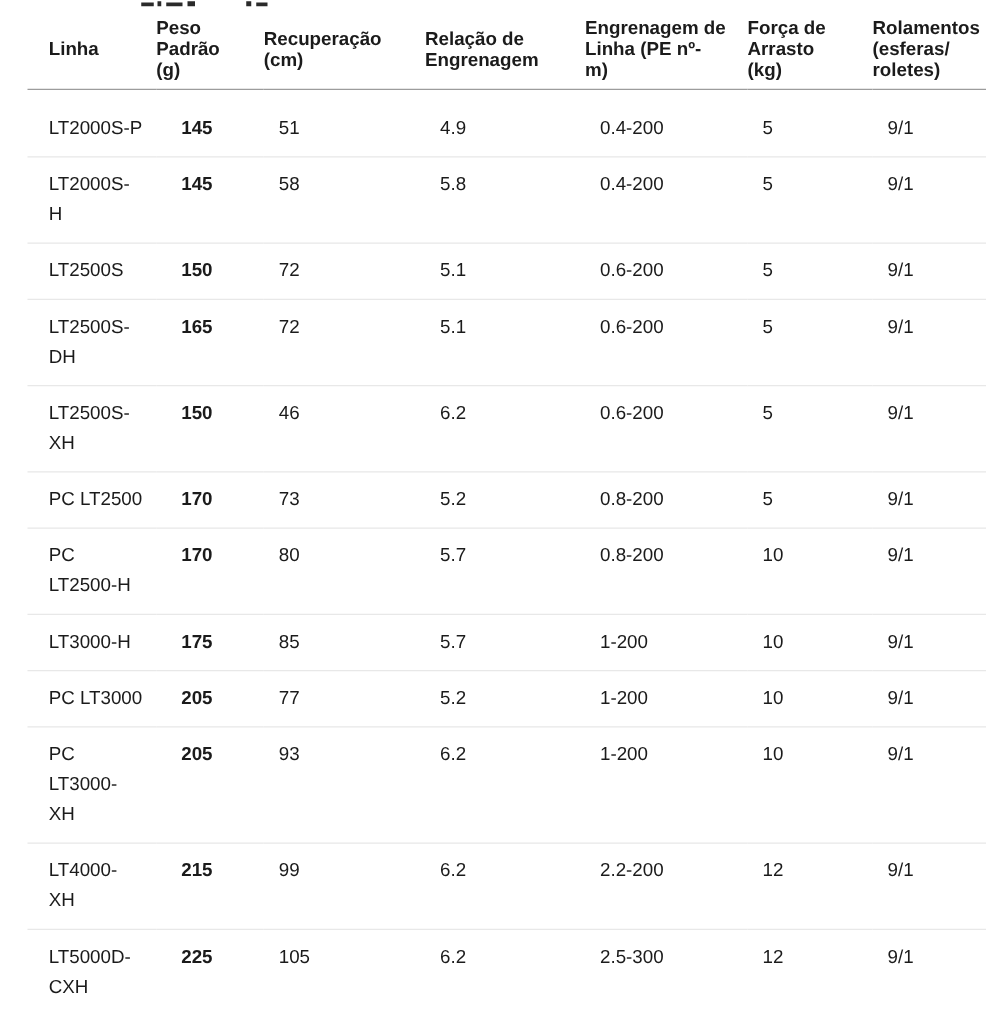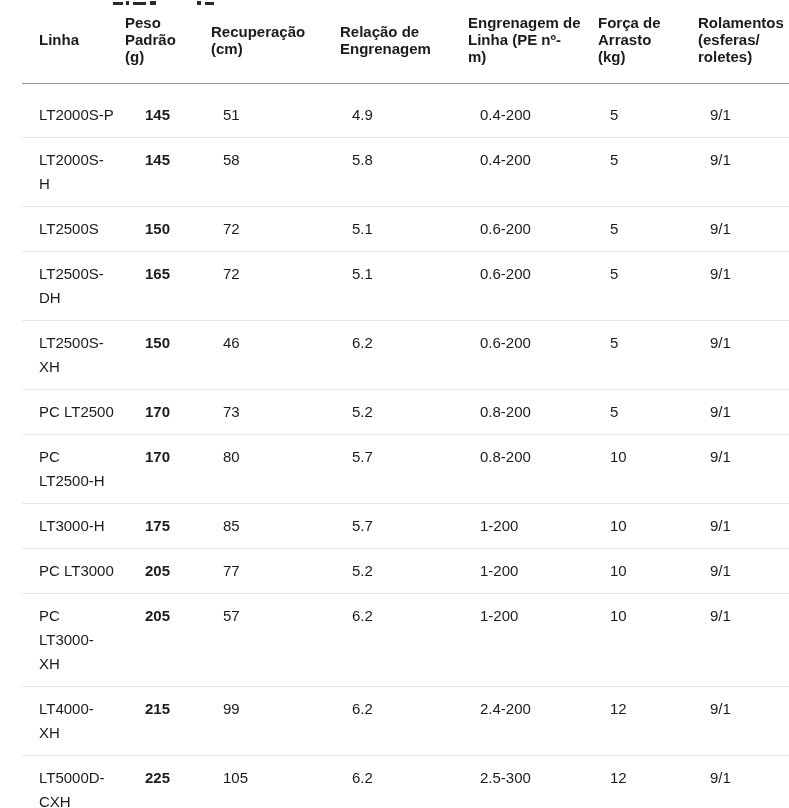--- a/index.html
+++ b/index.html
@@ -27,21 +27,21 @@
     width: 788px;
     margin-left: 22px;
     color: var(--text);
   }
   th, td { white-space: pre-line; text-align: left; font-style: normal; }
   th {
     font-size: 15px;
     line-height: 17px;
     font-weight: 700;
     vertical-align: middle;
-    padding: 8px 10px 18px 0;
+    padding: 8px 10px 6px 0;
     border-bottom: 1px solid var(--header-border);
   }
   td {
     font-size: 15px;
     line-height: 24px;
     font-weight: 400;
     vertical-align: top;
     padding: 10px 10px 10px 12px;
     border-bottom: 1px solid var(--row-border);
   }
@@ -177,33 +177,33 @@
           <td class="col-relacao">5.2</td>
           <td class="col-capacidade">1-200</td>
           <td class="col-forca">10</td>
           <td class="col-rolamentos">9/1</td>
         </tr>
         <tr>
           <td class="first col-modelo">PC
 LT3000-
 XH</td>
           <td class="col-peso">205</td>
-          <td class="col-recuperacao">57</td>
+          <td class="col-recuperacao">93</td>
           <td class="col-relacao">6.2</td>
           <td class="col-capacidade">1-200</td>
           <td class="col-forca">10</td>
           <td class="col-rolamentos">9/1</td>
         </tr>
         <tr>
           <td class="first col-modelo">LT4000-
 XH</td>
           <td class="col-peso">215</td>
           <td class="col-recuperacao">99</td>
           <td class="col-relacao">6.2</td>
-          <td class="col-capacidade">2.4-200</td>
+          <td class="col-capacidade">2.2-200</td>
           <td class="col-forca">12</td>
           <td class="col-rolamentos">9/1</td>
         </tr>
         <tr>
           <td class="first col-modelo">LT5000D-
 CXH</td>
           <td class="col-peso">225</td>
           <td class="col-recuperacao">105</td>
           <td class="col-relacao">6.2</td>
           <td class="col-capacidade">2.5-300</td>

